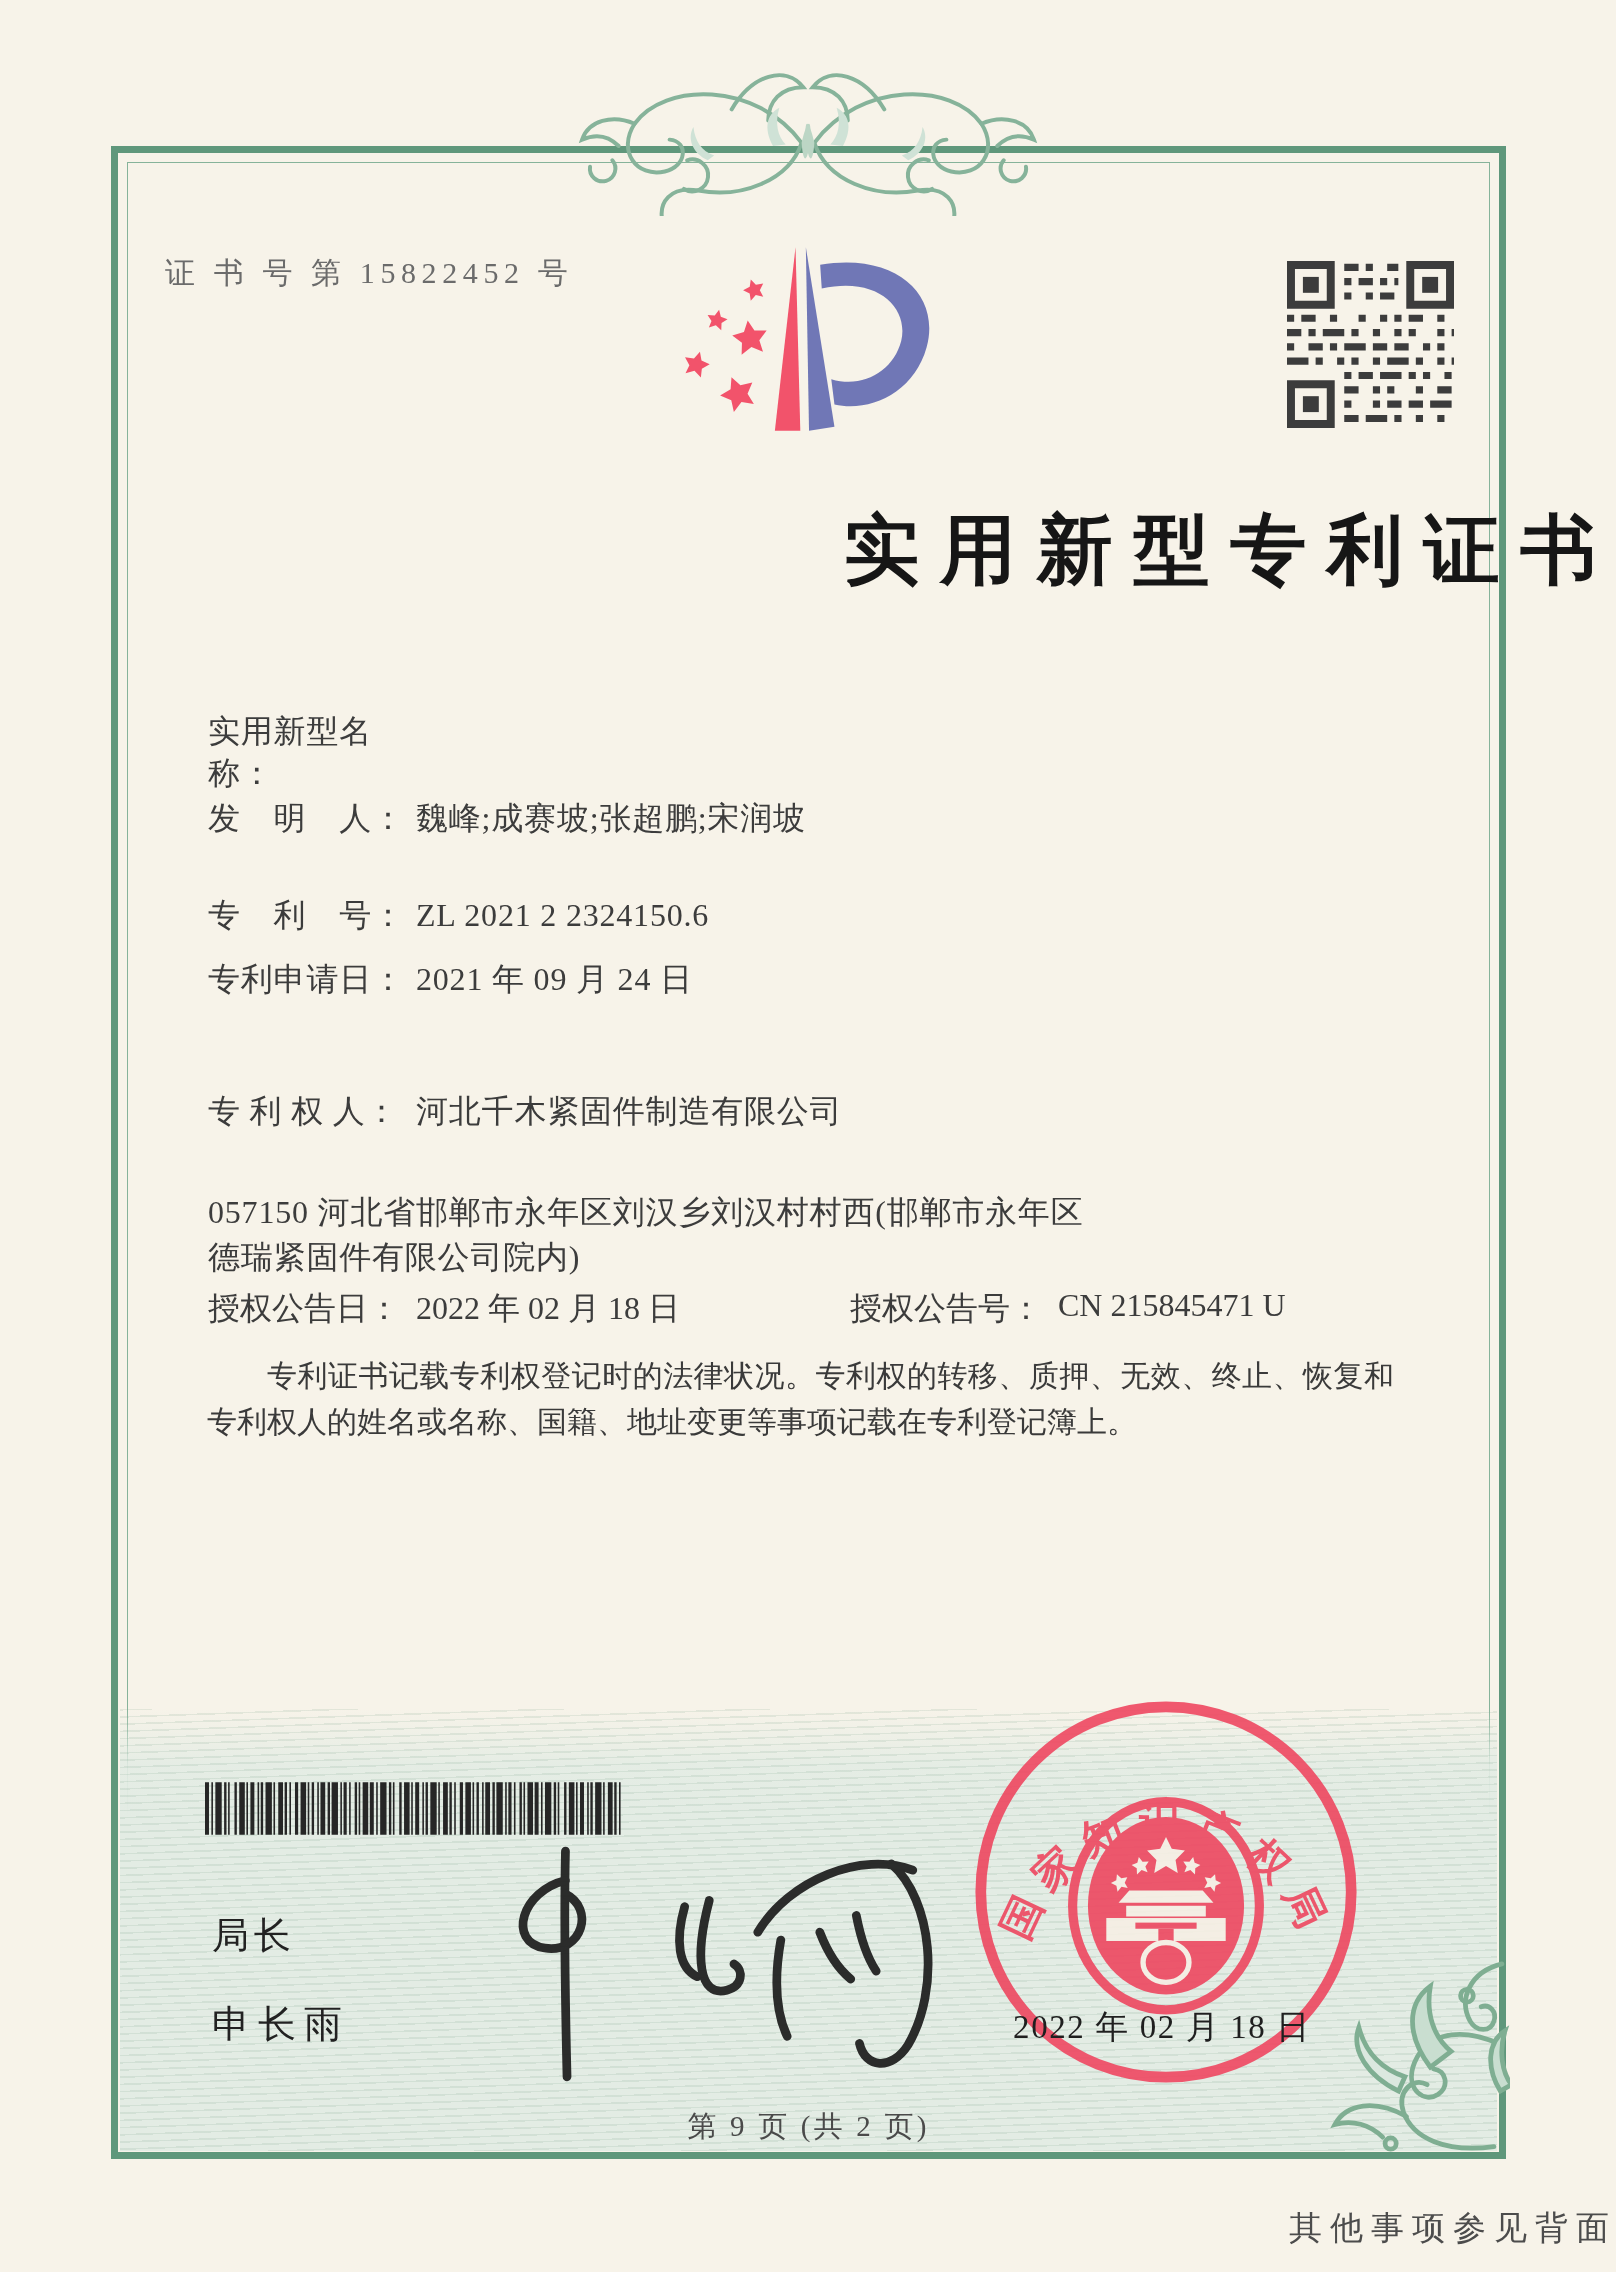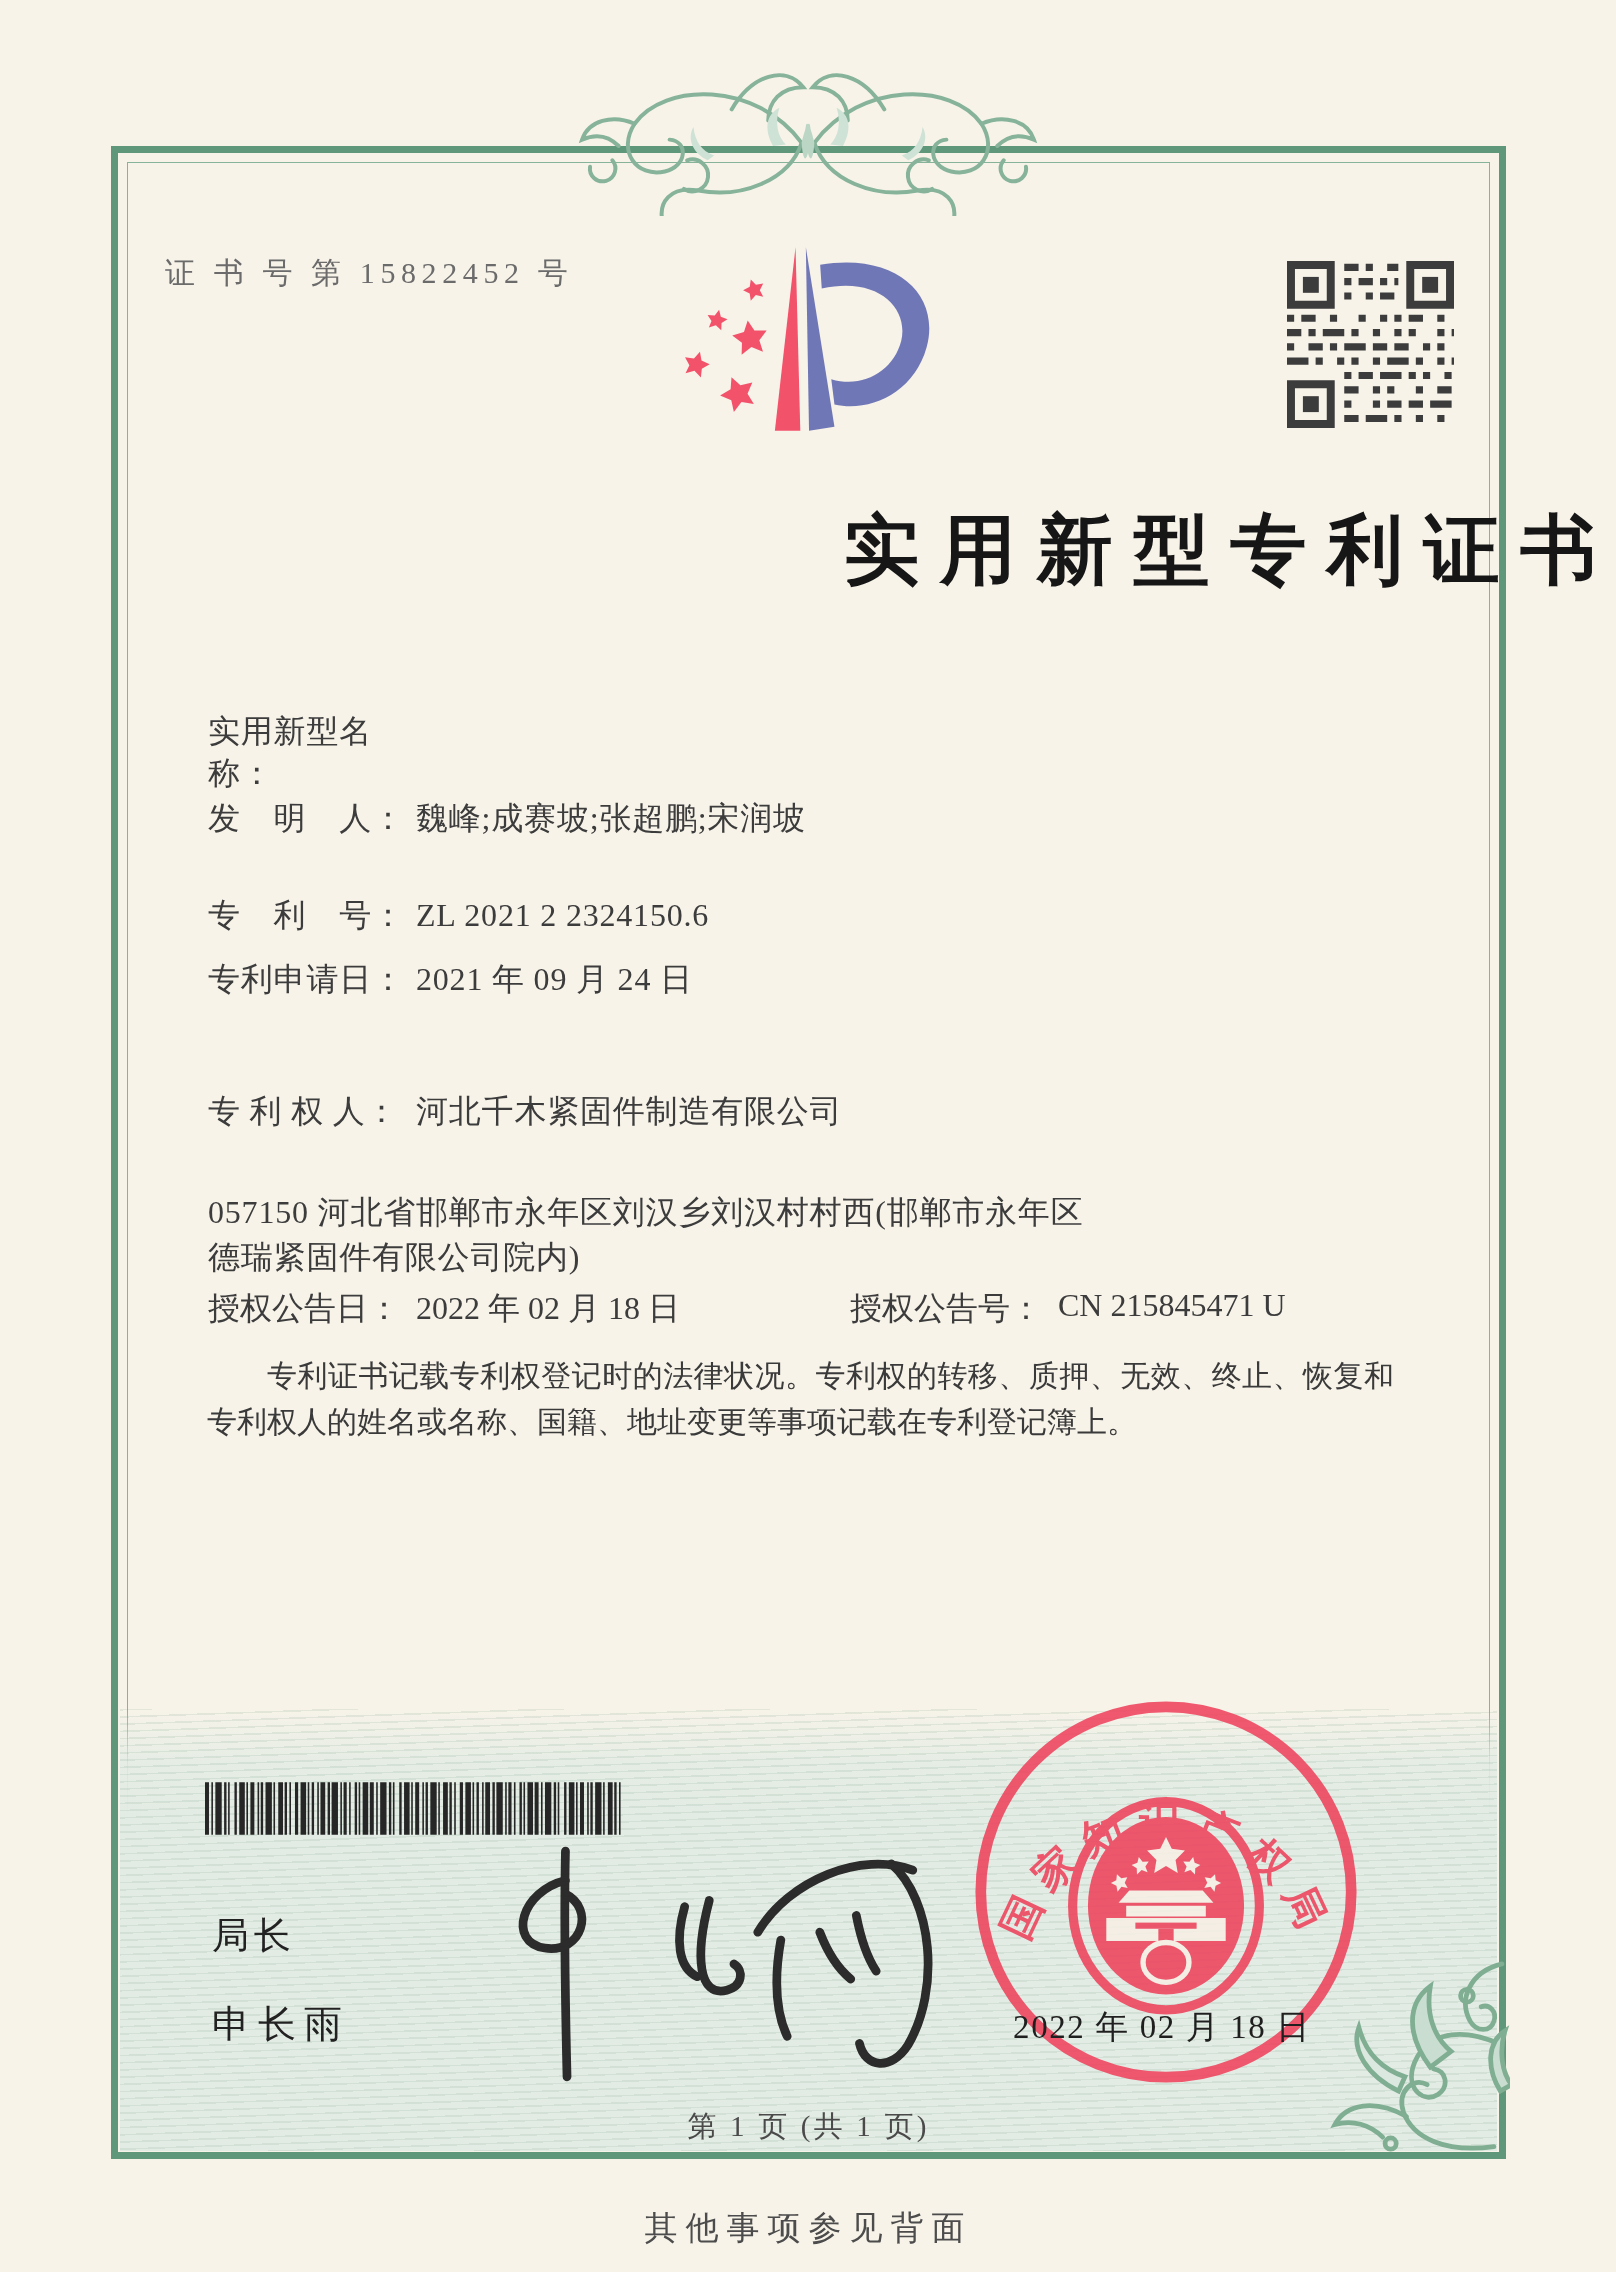--- a/index.html
+++ b/index.html
@@ -47,21 +47,21 @@
   
   .paras{left:207px;top:1353px;width:1187px;font-size:30px;line-height:46px;
     color:#3a3a3a;text-align:justify;}
   .paras p{margin:0;text-indent:60px;}
   
   .officer-title{left:212px;top:1911px;font-size:37px;color:#222;letter-spacing:4.8px;}
   .officer-name{left:212px;top:1999px;font-size:38px;color:#222;letter-spacing:8px;}
   .seal-date{left:979px;top:2005px;width:366px;text-align:center;
     font-size:33px;color:#1f1f1f;letter-spacing:1.6px;}
   .page-no{left:0;top:2107px;width:1617px;text-align:center;font-size:29px;color:#4a4a4a;letter-spacing:3.2px;}
-  .back-note{left:0;top:2206px;width:1617px;text-align:center;font-size:33px;color:#4c4c4c;letter-spacing:8px;}
+  .back-note{left:0;top:2206px;width:1617px;text-align:right;font-size:33px;color:#4c4c4c;letter-spacing:8px;}
   svg{display:block;}
 </style>
 </head>
 <body>
 
 <div class="abs frame-outer"></div>
 <div class="abs frame-inner"></div>
 <div class="abs green-zone"></div>
 
 <svg class="abs" style="left:493px;top:41px;" width="630" height="175" viewBox="0 0 792 220">
@@ -219,15 +219,15 @@
       <ellipse cx="0" cy="74" rx="30" ry="26" fill="none" stroke="#f6efe4" stroke-width="7"></ellipse>
     </g>
     <defs>
       <polygon id="st2" points="0,-10 2.9,-4.1 9.5,-3.1 4.8,1.6 5.9,8.1 0,4.6 -5.9,8.1 -4.8,1.6 -9.5,-3.1 -2.9,-4.1" fill="#f6efe4"></polygon>
     </defs>
   </g>
 </svg>
 
 <div class="abs seal-date">2022 年 02 月 18 日</div>
 
-<div class="abs page-no">第 1 页 (共 1 页)</div>
+<div class="abs page-no">第 9 页 (共 2 页)</div>
 <div class="abs back-note">其他事项参见背面</div>
 
 
 </body></html>

